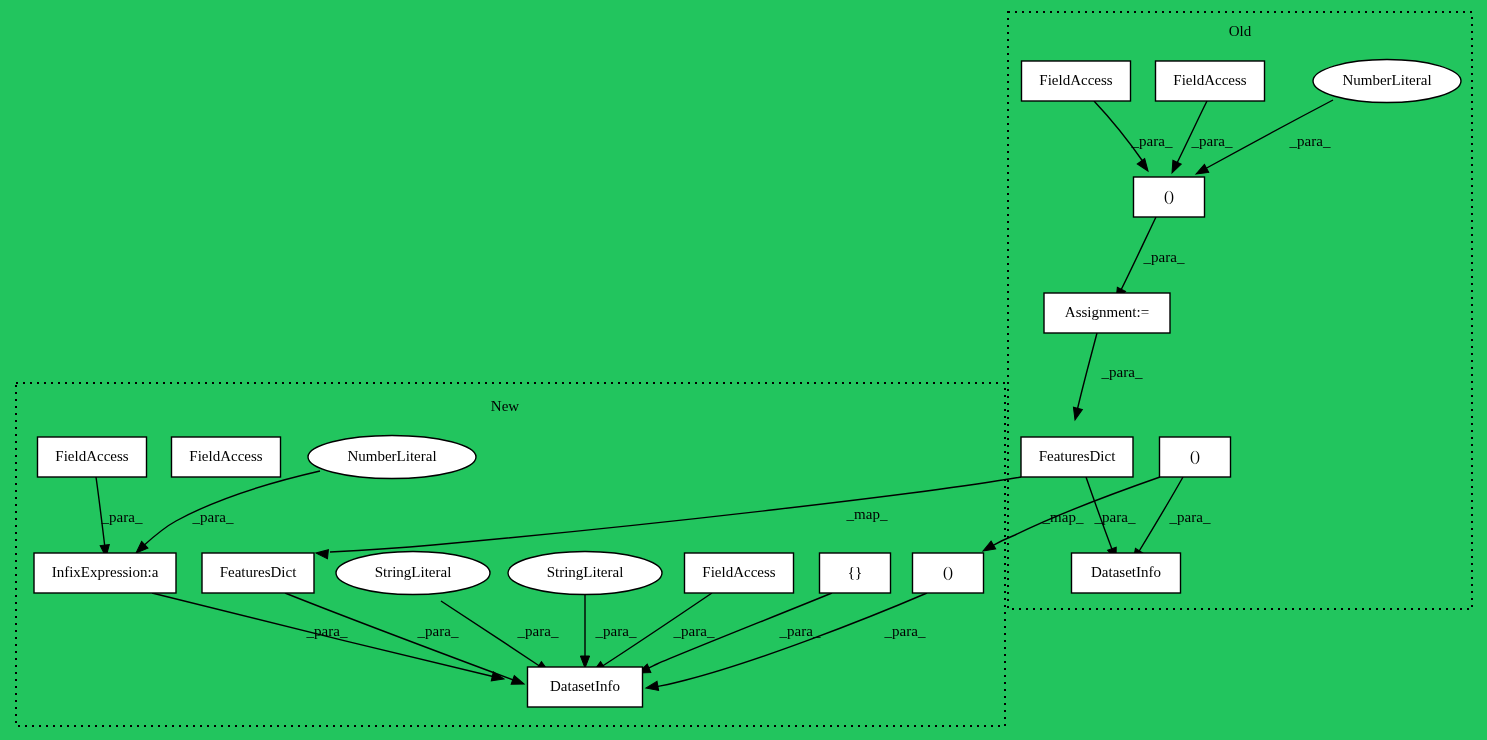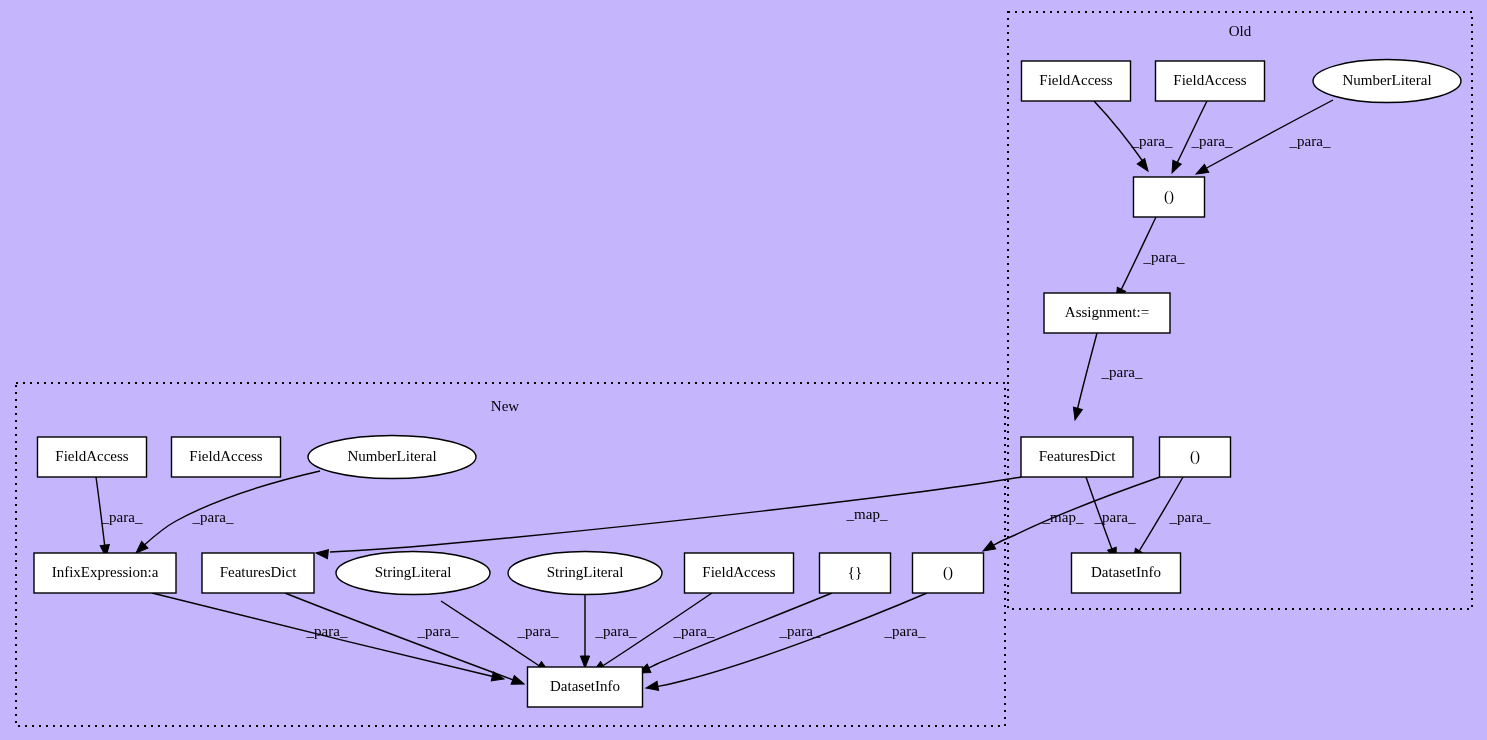--- a/index.html
+++ b/index.html
@@ -4,21 +4,21 @@
 <style>
   html, body {
     margin: 0;
     padding: 0;
     background: #ffffff;
   }
   #stage {
     position: relative;
     width: 1487px;
     height: 740px;
-    background: #c4b5fd;
+    background: #22c55e;
     font-family: "Liberation Serif", "DejaVu Serif", serif;
     overflow: hidden;
   }
   svg#graph {
     position: absolute;
     left: 0;
     top: 0;
     width: 1487px;
     height: 740px;
   }

